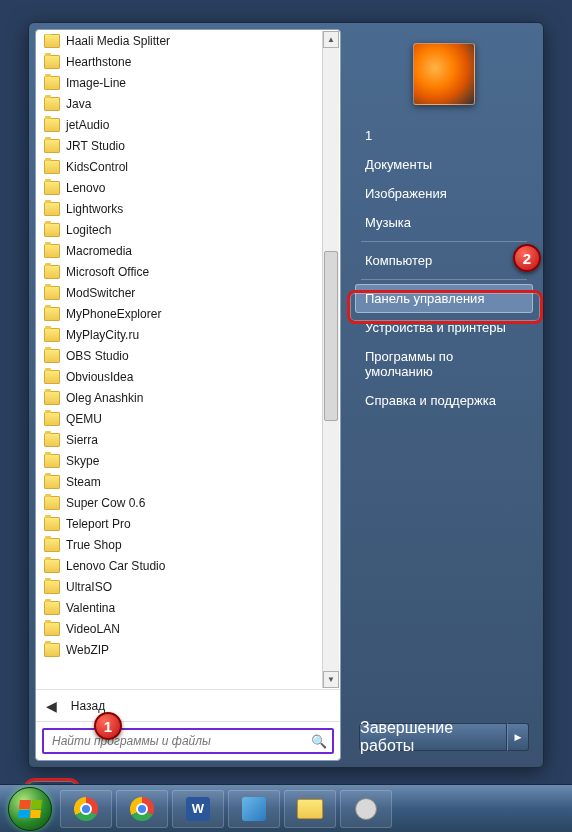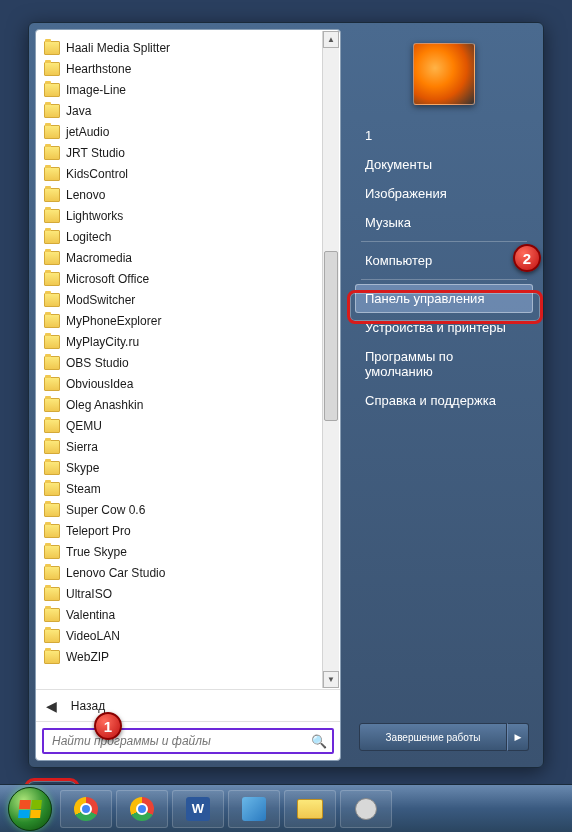--- a/index.html
+++ b/index.html
@@ -6,21 +6,21 @@
 body { width:572px; height:832px; background:#2a3f5f; position:relative; overflow:hidden; }
 
 .start-menu { position:absolute; left:28px; top:22px; width:516px; height:746px;
   background:linear-gradient(180deg,#4a6a8f 0%,#3a5270 100%);
   border-radius:6px; border:1px solid #1a2a3a; box-shadow:0 4px 20px rgba(0,0,0,.5);
   display:flex; padding:6px; }
 
 .left-panel { width:306px; background:#fff; border-radius:4px; display:flex; flex-direction:column; border:1px solid #8a9fb5; }
 .program-list { flex:1; overflow:hidden; position:relative; padding:4px 0; }
 .program-items { position:absolute; inset:4px 18px 4px 4px; overflow:hidden; }
-.program-item { display:flex; align-items:flex-end; height:21px; padding:0 4px; font-size:12px; color:#1a1a1a; cursor:default; }
+.program-item { display:flex; align-items:flex-start; height:21px; padding:0 4px; font-size:12px; color:#1a1a1a; cursor:default; }
 .folder-icon { width:16px; height:14px; margin-right:6px; background:linear-gradient(180deg,#fce87a 0%,#f0c850 100%); border-radius:1px; border:1px solid #d4a938; position:relative; }
 .folder-icon::before { content:""; position:absolute; top:-3px; left:0; width:6px; height:3px; background:#f0c850; border-radius:1px 1px 0 0; }
 
 .scrollbar { position:absolute; right:1px; top:1px; bottom:1px; width:17px; background:#f0f0f0; border-left:1px solid #d4d4d4; }
 .scroll-btn { height:17px; background:#f0f0f0; border:1px solid #b0b0b0; display:flex; align-items:center; justify-content:center; font-size:8px; color:#555; }
 .scroll-thumb { position:absolute; left:1px; right:1px; top:220px; height:170px; background:#d8d8d8; border:1px solid #a8a8a8; border-radius:2px; }
 
 .back-row { height:32px; border-top:1px solid #e0e0e0; display:flex; align-items:center; padding:0 10px; font-size:12px; color:#1a1a1a; }
 .back-arrow { font-size:14px; margin-right:14px; color:#333; }
 
@@ -31,21 +31,21 @@
 
 .right-panel { flex:1; padding:8px 4px 8px 14px; display:flex; flex-direction:column; color:#fff; font-size:13px; }
 .user-pic { width:62px; height:62px; margin:6px auto 16px; border:1px solid rgba(255,255,255,.4); border-radius:3px;
   background:radial-gradient(circle at 35% 40%,#ffb347 0%,#ff7f00 35%,#e05500 60%,#333 100%); box-shadow:0 2px 6px rgba(0,0,0,.5); }
 .r-link { padding:7px 10px; border-radius:3px; cursor:default; }
 .r-link.highlight { background:rgba(180,210,255,.35); border:1px solid rgba(255,255,255,.4); padding:6px 9px; }
 .r-sep { height:1px; background:rgba(255,255,255,.25); margin:4px 6px; }
 .r-spacer { flex:1; }
 
 .shutdown { display:flex; align-items:center; height:28px; margin:6px 4px 2px; }
-.shutdown-btn { flex:1; height:100%; background:linear-gradient(180deg,#5a7aa0 0%,#3a5575 100%); border:1px solid #2a3a50; border-radius:3px 0 0 3px; color:#fff; font-size:10px; display:flex; align-items:center; justify-content:center; }
+.shutdown-btn { flex:1; height:100%; background:linear-gradient(180deg,#5a7aa0 0%,#3a5575 100%); border:1px solid #2a3a50; border-radius:3px 0 0 3px; color:#fff; font-size:16px; display:flex; align-items:center; justify-content:center; }
 .shutdown-arrow { width:22px; height:100%; background:linear-gradient(180deg,#5a7aa0 0%,#3a5575 100%); border:1px solid #2a3a50; border-left:1px solid #6a88b0; border-radius:0 3px 3px 0; color:#fff; font-size:9px; display:flex; align-items:center; justify-content:center; }
 
 
 .ann { position:absolute; border:3px solid #d81b1b; border-radius:8px; box-shadow:0 0 0 1px rgba(255,255,255,.3) inset; pointer-events:none; }
 .ann-1 { left:24px; top:778px; width:56px; height:48px; border-radius:10px; }
 .ann-2 { left:347px; top:290px; width:196px; height:34px; }
 .badge { position:absolute; width:28px; height:28px; border-radius:50%; background:radial-gradient(circle at 35% 30%,#ff6b5b,#c01010); border:2px solid #880000; color:#fff; font-weight:bold; font-size:15px; display:flex; align-items:center; justify-content:center; box-shadow:0 2px 4px rgba(0,0,0,.5); }
 .badge-1 { left:94px; top:712px; }
 .badge-2 { left:513px; top:244px; }
 
@@ -162,21 +162,21 @@
           <div class="program-item">
             <span class="folder-icon"></span>
             <span>Super Cow 0.6</span>
           </div>
           <div class="program-item">
             <span class="folder-icon"></span>
             <span>Teleport Pro</span>
           </div>
           <div class="program-item">
             <span class="folder-icon"></span>
-            <span>True Skype</span>
+            <span>True Shop</span>
           </div>
           <div class="program-item">
             <span class="folder-icon"></span>
             <span>Lenovo Car Studio</span>
           </div>
           <div class="program-item">
             <span class="folder-icon"></span>
             <span>UltraISO</span>
           </div>
           <div class="program-item">

